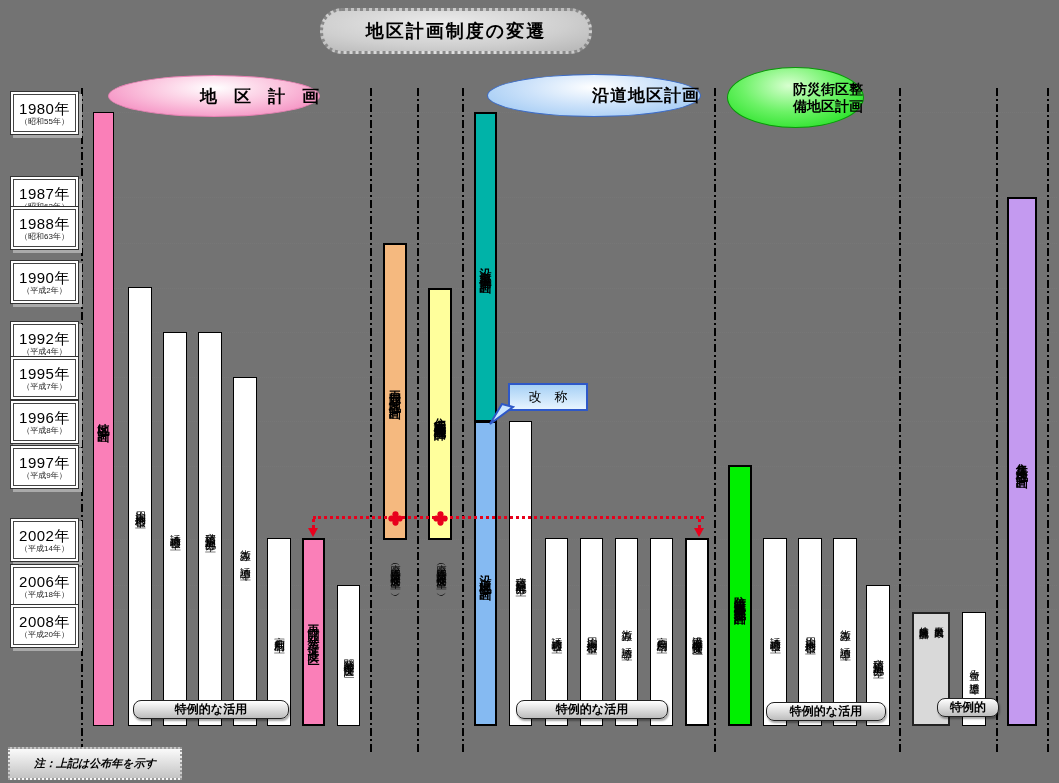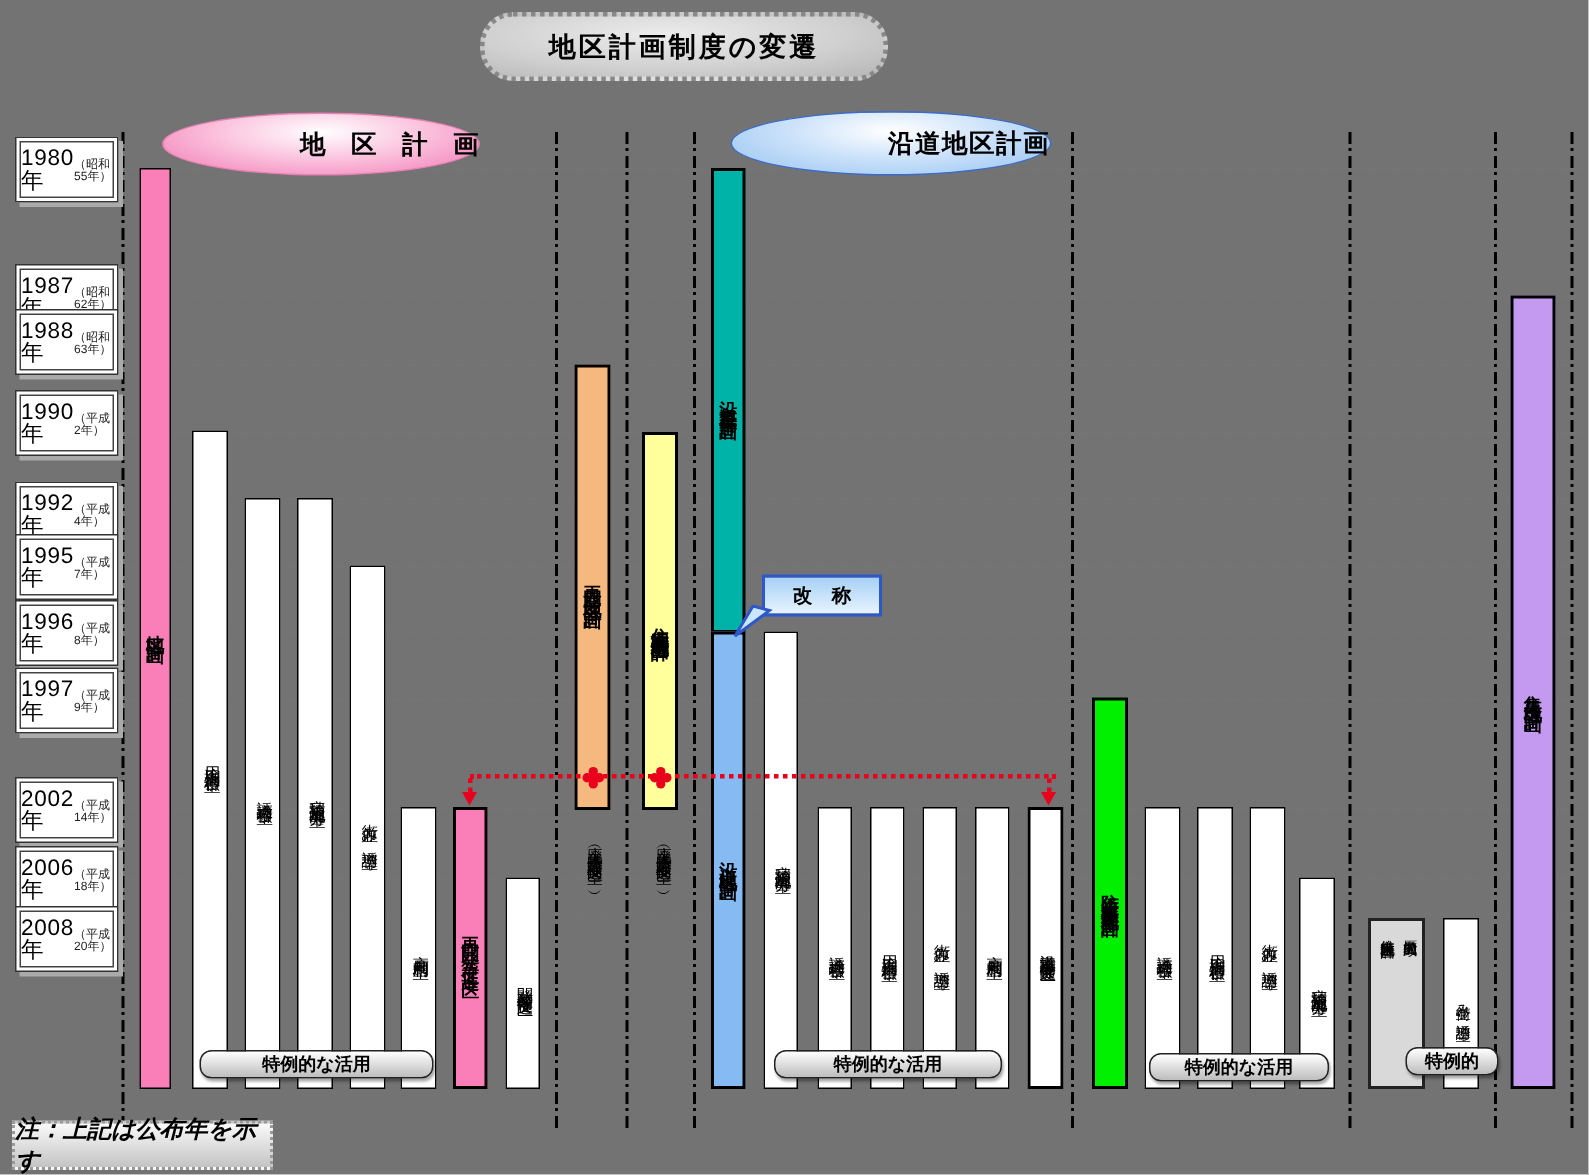--- a/index.html
+++ b/index.html
@@ -8,30 +8,30 @@
     font-family:"Liberation Sans","DejaVu Sans",sans-serif;color:#000;
   }
   
   .hline{position:absolute;left:76px;right:2px;height:0;border-top:1px dotted #777;z-index:0;}
   .vline{position:absolute;top:88px;height:664px;width:2px;z-index:1;
     background:repeating-linear-gradient(to bottom,#000 0 8px,transparent 8px 11px,#000 11px 13px,transparent 13px 16px);}
   
   .yearbox{position:absolute;left:10px;width:67px;height:42px;background:#fff;
     border:1px solid #333;box-shadow:3px 3px 0 #aaa;z-index:6;}
   .yearbox .inner{position:absolute;inset:2px;border:1px solid #444;display:flex;
-    flex-direction:row;align-items:center;justify-content:center;background:#fff;}
+    flex-direction:column;align-items:center;justify-content:center;background:#fff;}
   .yearbox .yr{font-size:15px;line-height:1;letter-spacing:0.5px;}
   .yearbox .era{font-size:8px;line-height:1;margin-top:2px;color:#222;}
   
   .title-bubble{position:absolute;left:320px;top:8px;width:266px;height:40px;border-radius:22px;
     border:3px dotted #888;background:radial-gradient(ellipse at 45% 30%,#ececec 0%,#cfcfcf 60%,#b5b5b5 100%);
     display:flex;align-items:center;justify-content:center;font-size:18px;font-weight:bold;letter-spacing:2px;z-index:3;}
   .note-bubble{position:absolute;left:8px;top:747px;width:170px;height:29px;border:2px dotted #999;
     background:linear-gradient(#fafafa,#c4c4c4);display:flex;align-items:center;justify-content:center;
-    font-size:16px;font-style:italic;font-weight:bold;z-index:3;}
+    font-size:11px;font-style:italic;font-weight:bold;z-index:3;}
   
   .ellipse{position:absolute;border-radius:50%;display:flex;align-items:center;justify-content:flex-end;
     font-weight:bold;z-index:3;text-align:center;}
   .el-pink{left:108px;top:75px;width:210px;height:40px;font-size:17px;
     background:radial-gradient(ellipse at 50% 30%,#ffffff 0%,#fbc4de 45%,#f48cc0 85%,#ee7ab2 100%);
     border:1px solid #e882b4;}
   .el-blue{left:487px;top:74px;width:212px;height:41px;font-size:17px;letter-spacing:1px;
     background:radial-gradient(ellipse at 50% 30%,#ffffff 0%,#cce2fa 45%,#a3cbf4 85%,#8ab6ec 100%);
     border:1.5px solid #3c6cc8;}
   .el-green{left:727px;top:67px;width:135px;height:59px;font-size:14px;line-height:1.2;
@@ -58,21 +58,21 @@
     display:flex;align-items:center;justify-content:center;font-size:12px;font-weight:bold;z-index:5;}
   
   .redline{position:absolute;left:313px;top:516px;width:391px;height:0;border-top:3px dotted #e8001c;z-index:7;}
   .red-stub{position:absolute;width:0;height:9px;border-left:3px dotted #e8001c;z-index:7;}
   .red-tri{position:absolute;width:0;height:0;border-left:5px solid transparent;
     border-right:5px solid transparent;border-top:9px solid #e8001c;z-index:7;}
   .red-flower{position:absolute;z-index:8;}
   
   .callout{position:absolute;left:508px;top:383px;width:76px;height:24px;border:2px solid #2e58c8;
     background:linear-gradient(#a6d0f5,#e8f4ff);display:flex;align-items:center;justify-content:center;
-    font-size:13px;font-weight:bold;z-index:7;}
+    font-size:13px;font-weight:normal;z-index:7;}
   .callout-tail{position:absolute;left:489px;top:403px;z-index:7;}
 </style>
 </head>
 <body>
 
 <div id="root">
 
   <div class="hline" style="top:112px"></div>
   <div class="hline" style="top:197px"></div>
   <div class="hline" style="top:243px"></div>
@@ -96,20 +96,26 @@
 
   <div class="title-bubble">
     <span>地区計画制度の変遷</span>
   </div>
 
   <div class="ellipse el-pink">
     <span>地　区　計　画</span>
   </div>
   <div class="ellipse el-blue">
     <span>沿道地区計画</span>
+  </div>
+  <div class="ellipse el-green">
+    <span>
+      <span>防災街区整</span><br>
+      <span>備地区計画</span>
+    </span>
   </div>
 
   <div class="yearbox" style="top:91px">
       <div class="inner">
         <span class="yr">1980年</span>
         <span class="era">（昭和55年）</span>
       </div>
     </div>
   <div class="yearbox" style="top:176px">
       <div class="inner">

